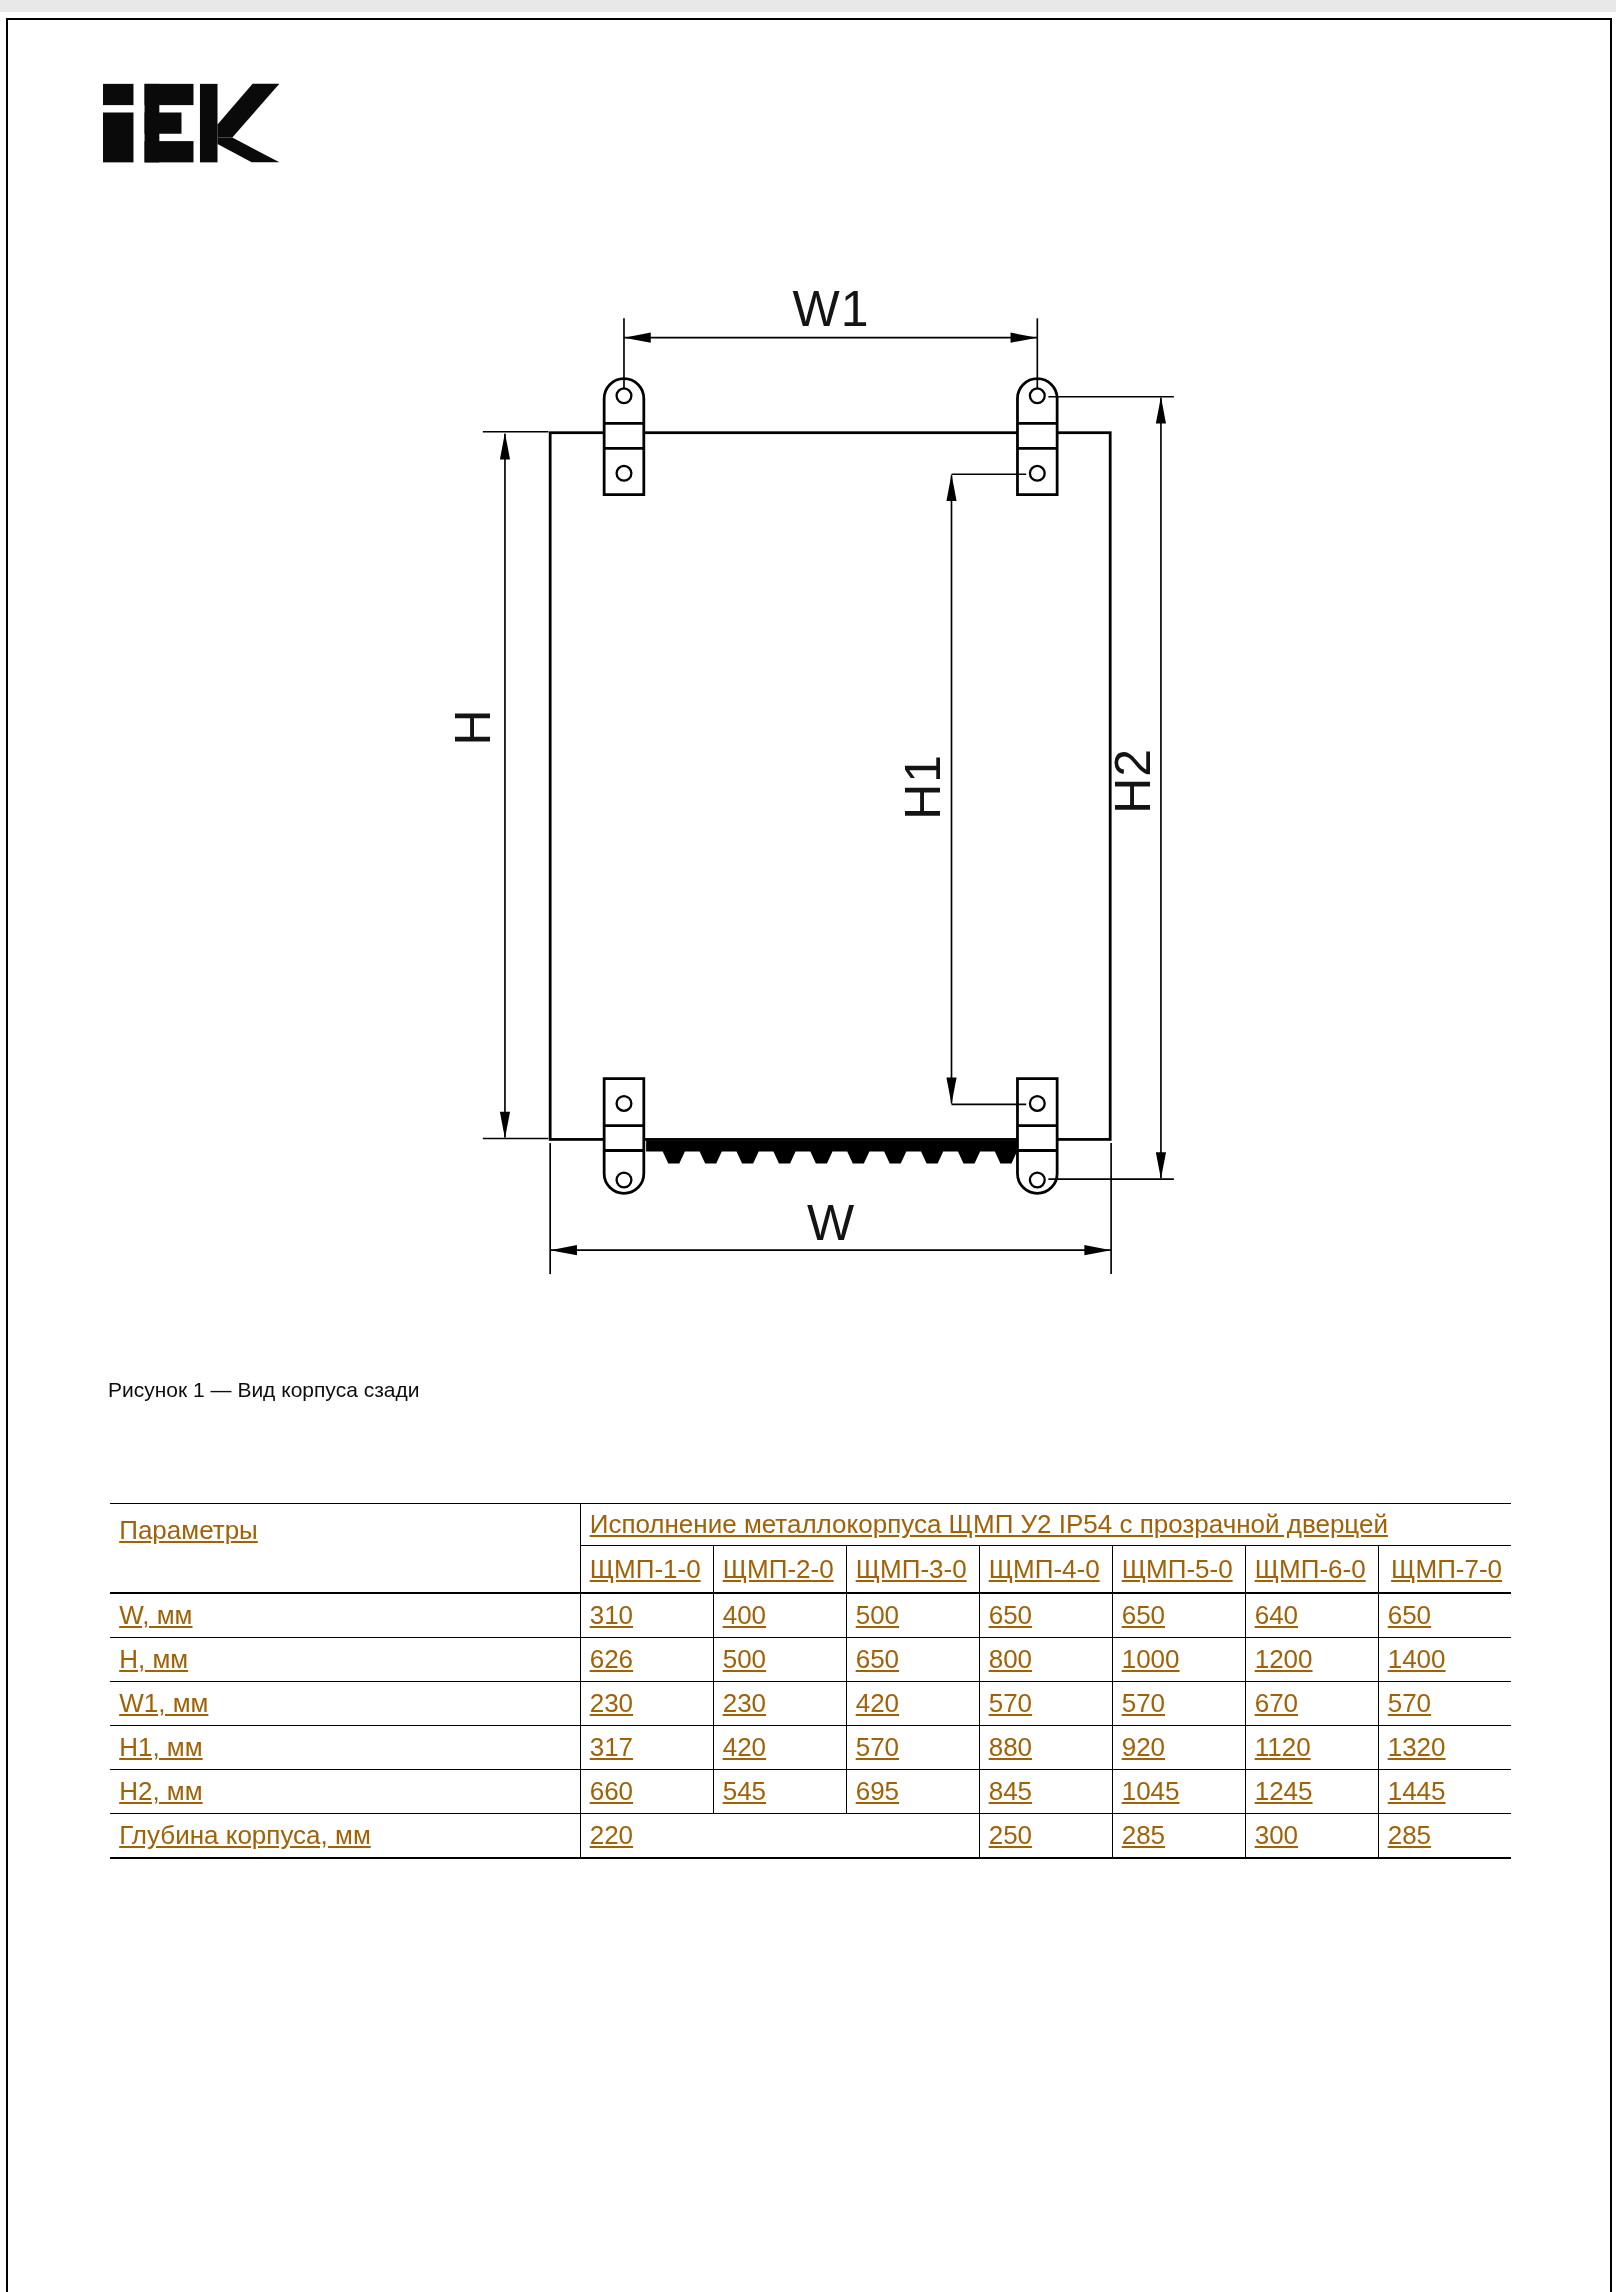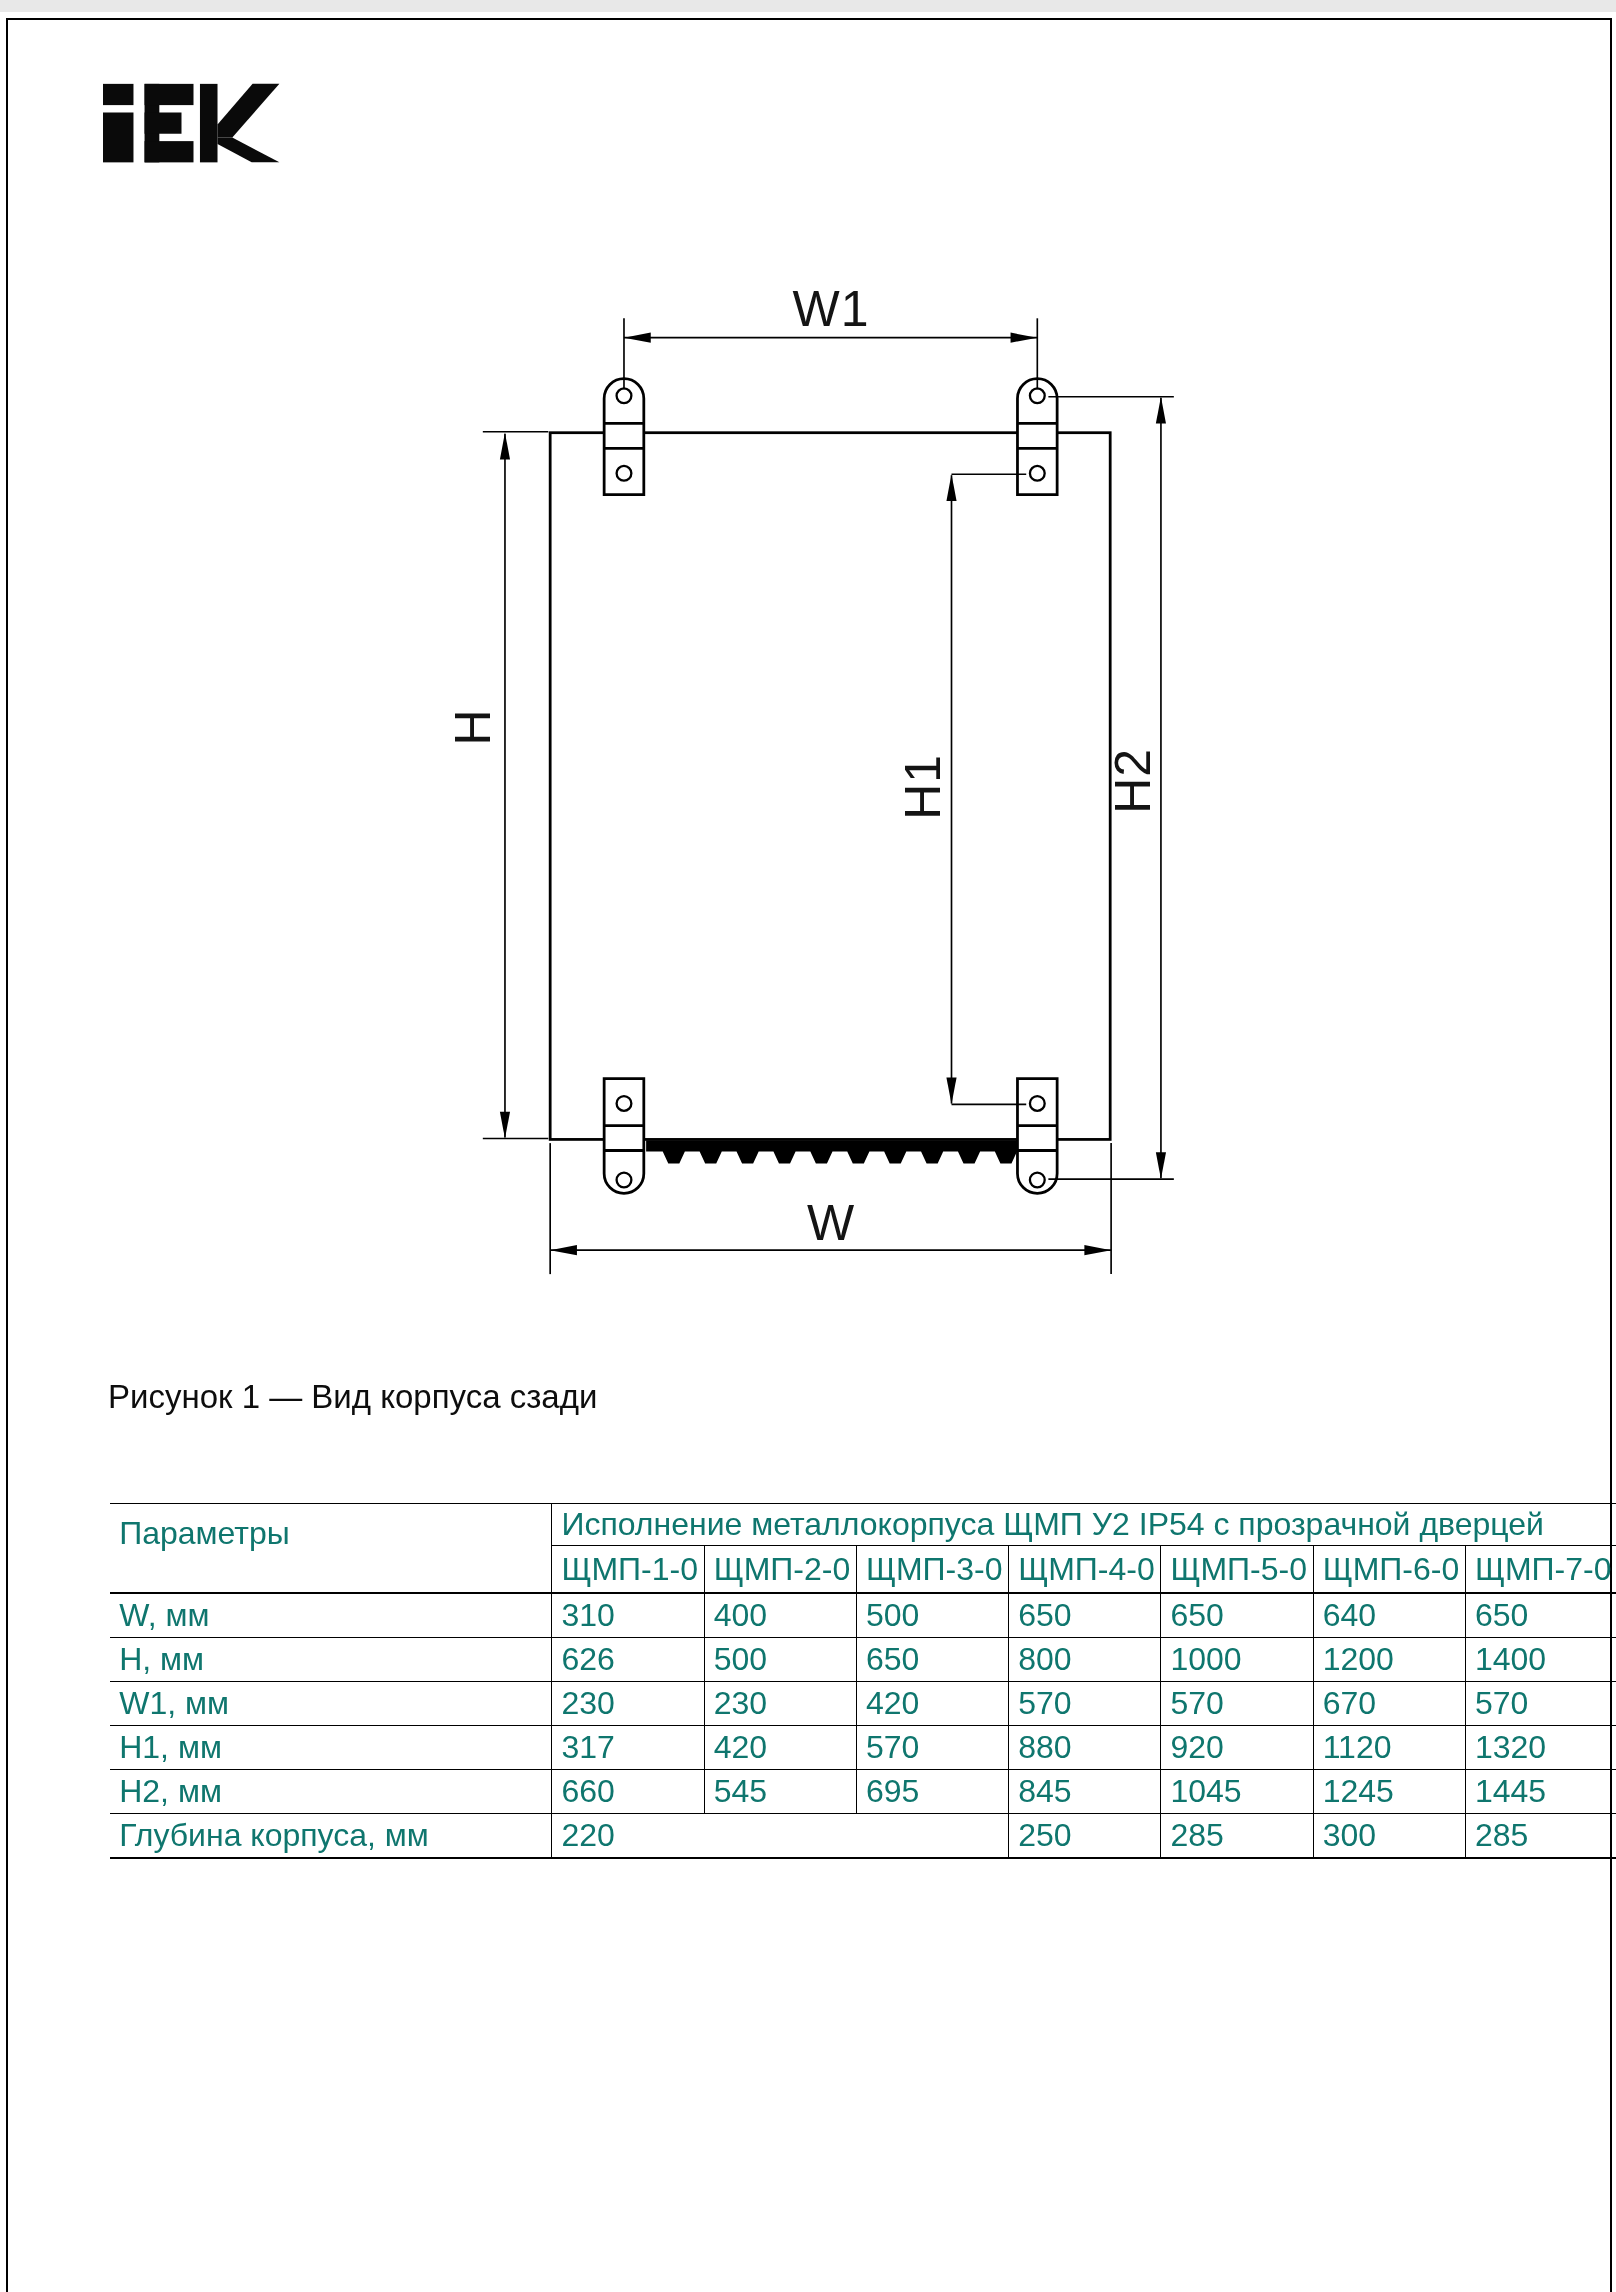--- a/index.html
+++ b/index.html
@@ -13,28 +13,28 @@
     border:2.8px solid #000;pointer-events:none;
   }
   .logo-svg{position:absolute;left:103px;top:70px;}
   .drawing-svg{position:absolute;left:0;top:0;}
   .dim-label{
     position:absolute;font-size:50px;color:#141414;
     transform:translate(-50%,-50%);white-space:nowrap;letter-spacing:0.9px;
   }
   .dim-label.rot{transform:translate(-50%,-50%) rotate(-90deg);}
   .figure-caption{
-    position:absolute;left:108px;top:1366px;font-size:33px;color:#0d0d0d;
+    position:absolute;left:108px;top:1366px;font-size:21px;color:#0d0d0d;
     white-space:nowrap;
   }
   .table-wrap{position:absolute;left:110px;top:1491px;}
   table.spec{
     border-collapse:collapse;table-layout:fixed;
     border-top:1.8px solid #000;
-    font-size:32px;color:#0f766e;
+    font-size:26px;color:#a16207;text-decoration:underline;
   }
   table.spec th, table.spec td{
     font-weight:400;text-align:left;vertical-align:middle;
     padding:0 5.5px 0 9.2px;white-space:nowrap;overflow:hidden;
     border-right:1.8px solid #000;border-bottom:1.8px solid #000;
     height:43px;
   }
   table.spec .param-cell{
     vertical-align:top;padding-top:11px;border-bottom:2.8px solid #000;
   }

